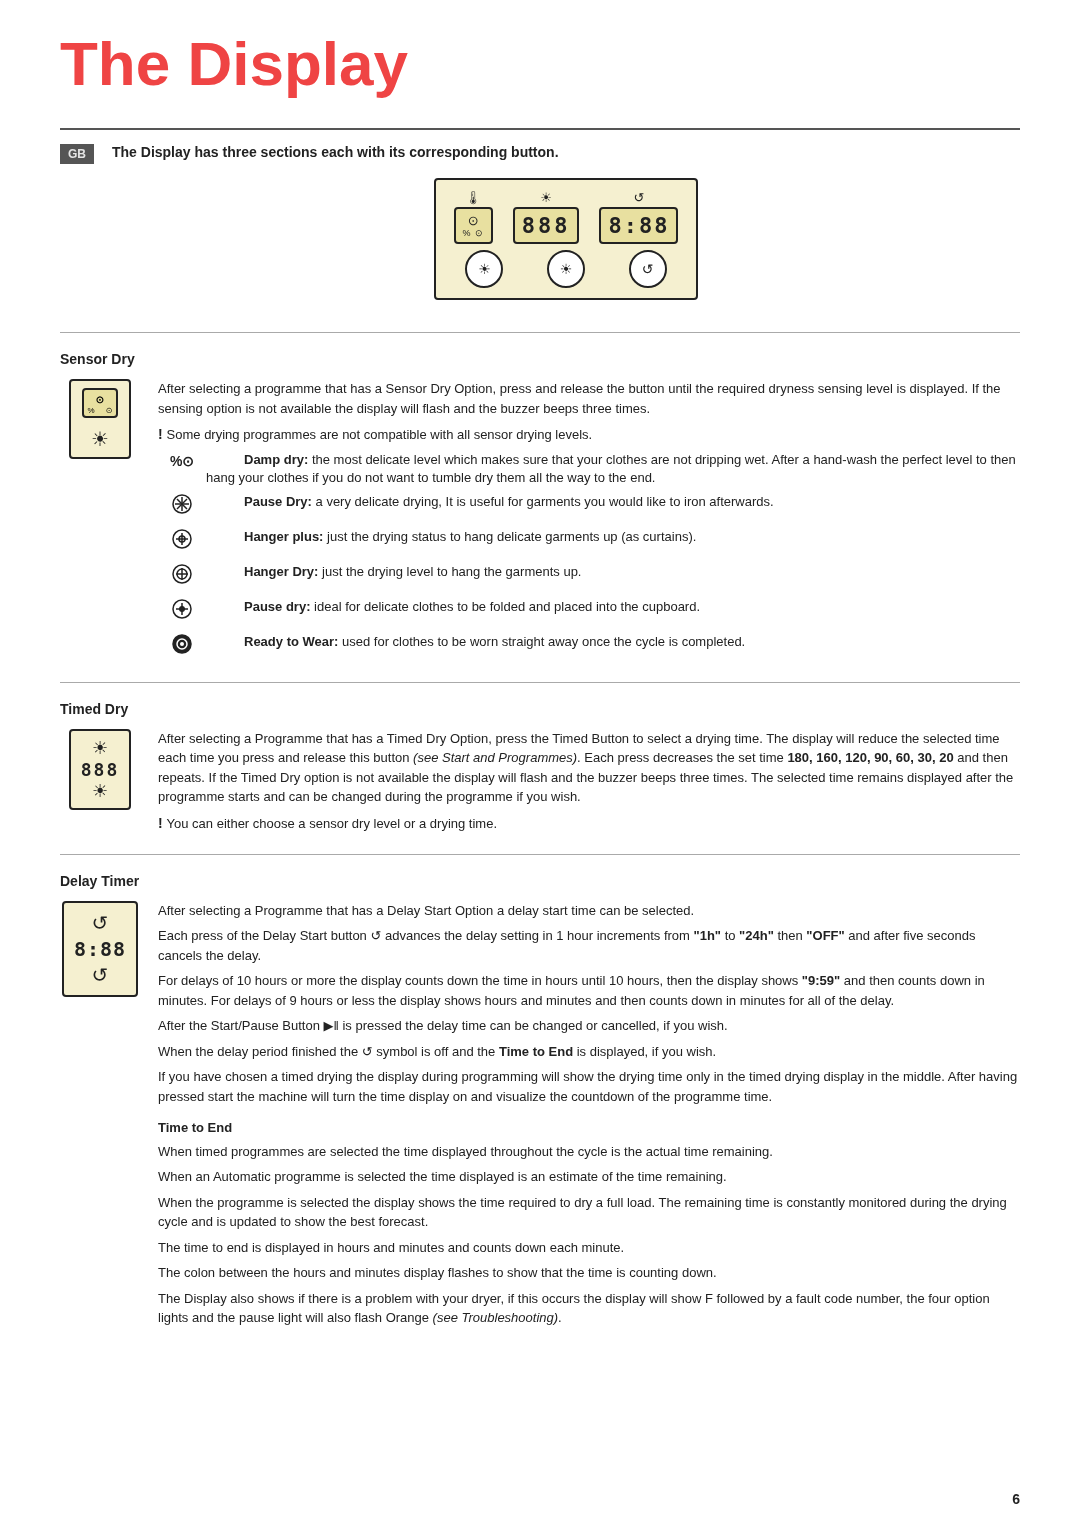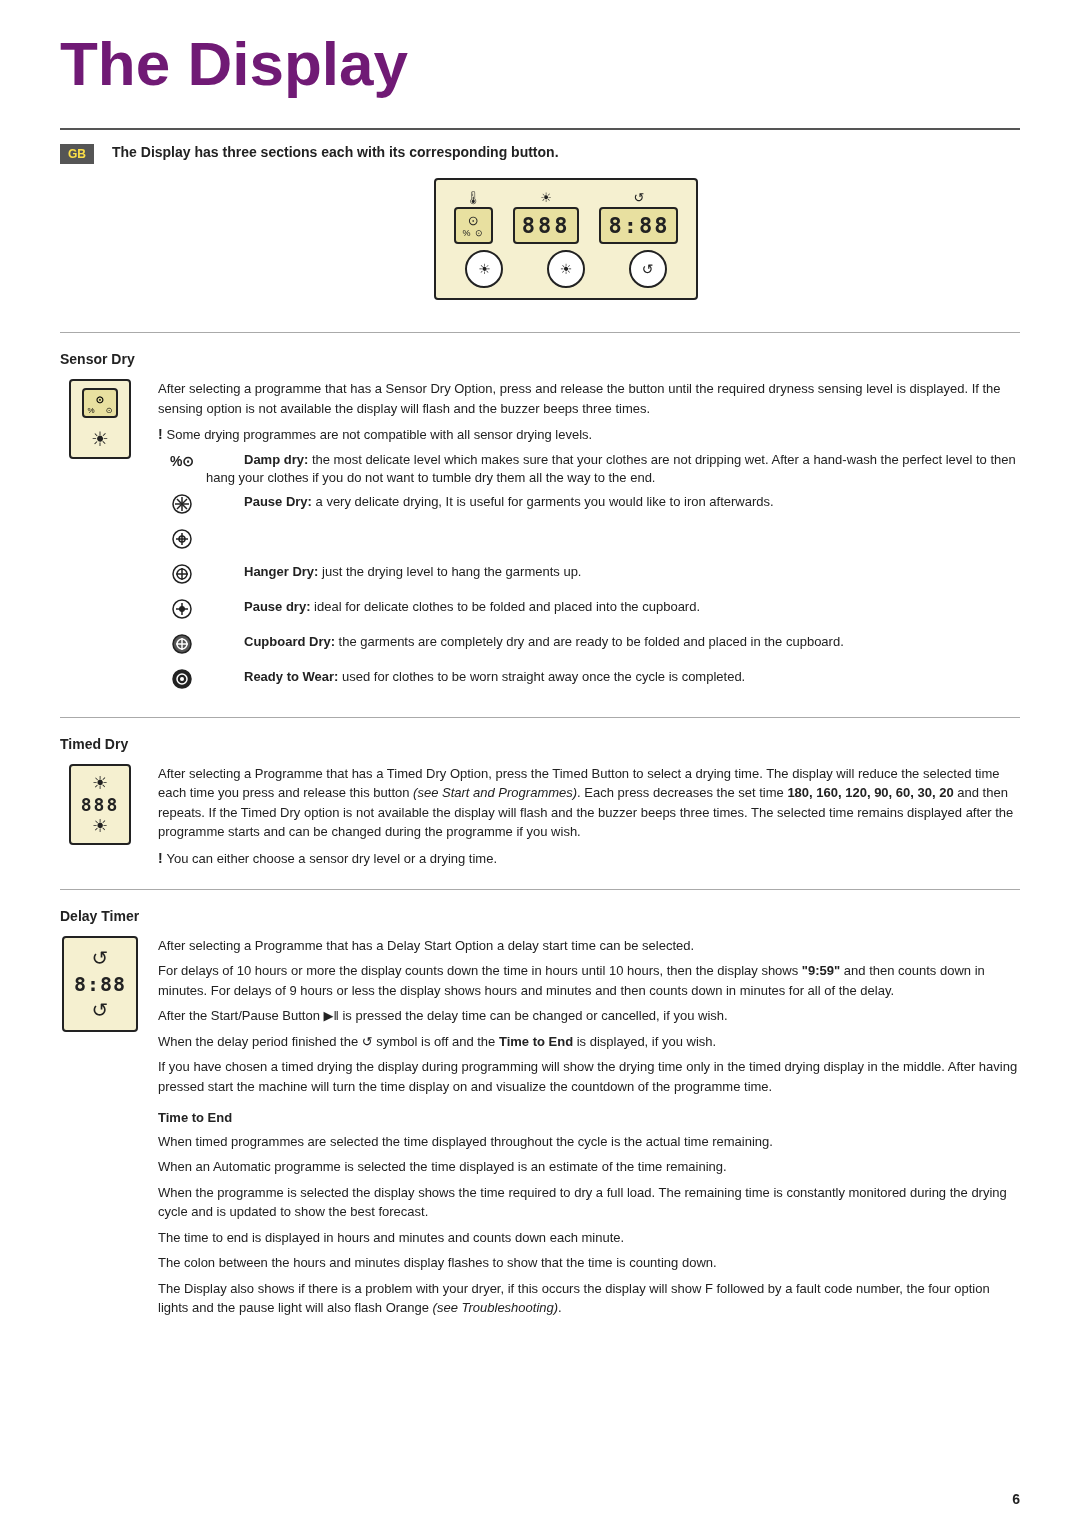--- a/index.html
+++ b/index.html
@@ -13,36 +13,36 @@
       position: relative;
     }
 
     .page-container {
       padding: 30px 60px 40px 60px;
     }
 
     .page-title {
       font-size: 62px;
       font-weight: bold;
-      color: #701a75;
+      color: #ef4444;
       margin-bottom: 30px;
       line-height: 1.1;
     }
 
     .gb-bar {
       display: flex;
       align-items: flex-start;
       border-top: 2px solid #555;
       padding-top: 14px;
       margin-bottom: 0;
     }
 
     .gb-label {
       background: #555;
-      color: #fde047;
+      color: #e5e5e5;
       font-weight: bold;
       font-size: 12px;
       padding: 3px 8px;
       margin-right: 18px;
       margin-top: 0;
       flex-shrink: 0;
     }
 
     .gb-title {
       font-size: 14px;
@@ -319,20 +319,21 @@
 
           <div class="dryness-row">
             <div class="dryness-icon">
               <svg width="22" height="22" viewBox="0 0 22 22">
                   <circle cx="11" cy="11" r="9" fill="none" stroke="#222" stroke-width="1.5"></circle>
                   <line x1="11" y1="5" x2="11" y2="17" stroke="#222" stroke-width="1.5"></line>
                   <line x1="5" y1="11" x2="17" y2="11" stroke="#222" stroke-width="1.5"></line>
                   <circle cx="11" cy="11" r="3" fill="none" stroke="#222" stroke-width="1.5"></circle>
                 </svg>
             </div>
+            <div class="dryness-text"><b>Hanger plus:</b> just the drying status to hang delicate garments up (as curtains).</div>
           </div>
 
           <div class="dryness-row">
             <div class="dryness-icon">
               <svg width="22" height="22" viewBox="0 0 22 22">
                   <circle cx="11" cy="11" r="9" fill="none" stroke="#222" stroke-width="1.5"></circle>
                   <line x1="11" y1="5" x2="11" y2="17" stroke="#222" stroke-width="1.5"></line>
                   <line x1="5" y1="11" x2="17" y2="11" stroke="#222" stroke-width="1.5"></line>
                   <circle cx="11" cy="11" r="5" fill="none" stroke="#222" stroke-width="1.5"></circle>
                 </svg>
@@ -345,31 +346,20 @@
               <svg width="22" height="22" viewBox="0 0 22 22">
                   <circle cx="11" cy="11" r="9" fill="none" stroke="#222" stroke-width="1.5"></circle>
                   <line x1="11" y1="5" x2="11" y2="17" stroke="#222" stroke-width="1.5"></line>
                   <line x1="5" y1="11" x2="17" y2="11" stroke="#222" stroke-width="1.5"></line>
                   <circle cx="11" cy="11" r="3" fill="#222"></circle>
                 </svg>
             </div>
             <div class="dryness-text"><b>Pause dry:</b> ideal for delicate clothes to be folded and placed into the cupboard.</div>
           </div>
 
-          <div class="dryness-row">
-            <div class="dryness-icon">
-              <svg width="22" height="22" viewBox="0 0 22 22">
-                  <circle cx="11" cy="11" r="9" fill="#555" stroke="#222" stroke-width="1.5"></circle>
-                  <circle cx="11" cy="11" r="5" fill="none" stroke="#fff" stroke-width="1.5"></circle>
-                  <line x1="11" y1="5" x2="11" y2="17" stroke="#fff" stroke-width="1.5"></line>
-                  <line x1="5" y1="11" x2="17" y2="11" stroke="#fff" stroke-width="1.5"></line>
-                </svg>
-            </div>
-            <div class="dryness-text"><b>Cupboard Dry:</b> the garments are completely dry and are ready to be folded and placed in the cupboard.</div>
-          </div>
 
           <div class="dryness-row">
             <div class="dryness-icon">
               <svg width="22" height="22" viewBox="0 0 22 22">
                   <circle cx="11" cy="11" r="9" fill="#222" stroke="#222" stroke-width="1.5"></circle>
                   <circle cx="11" cy="11" r="5" fill="none" stroke="#fff" stroke-width="1.5"></circle>
                   <circle cx="11" cy="11" r="2" fill="#fff"></circle>
                 </svg>
             </div>
             <div class="dryness-text"><b>Ready to Wear:</b> used for clothes to be worn straight away once the cycle is completed.</div>
@@ -402,20 +392,21 @@
     <div class="section-body">
       <div class="section-icon-col">
         <div class="delay-icon-box">
           <div style="font-size:20px;">↺</div>
           <div style="font-family:monospace;font-size:20px;font-weight:bold;letter-spacing:1px;">8:88</div>
           <div style="font-size:20px;">↺</div>
         </div>
       </div>
       <div class="section-text">
         <p>After selecting a Programme that has a Delay Start Option a delay start time can be selected.</p>
+        <p>Each press of the Delay Start button ↺ advances the delay setting in 1 hour increments from <b>"1h"</b> to <b>"24h"</b> then <b>"OFF"</b> and after five seconds cancels the delay.</p>
         <p>For delays of 10 hours or more the display counts down the time in hours until 10 hours, then the display shows <b>"9:59"</b> and then counts down in minutes. For delays of 9 hours or less the display shows hours and minutes and then counts down in minutes for all of the delay.</p>
         <p>After the Start/Pause Button ▶‖ is pressed the delay time can be changed or cancelled, if you wish.</p>
         <p>When the delay period finished the ↺ symbol is off and the <b>Time to End</b> is displayed, if you wish.</p>
         <p>If you have chosen a timed drying the display during programming will show the drying time only in the timed drying display in the middle. After having pressed start the machine will turn the time display on and visualize the countdown of the programme time.</p>
 
         <div class="section-sub-title">Time to End</div>
         <p>When timed programmes are selected the time displayed throughout the cycle is the actual time remaining.</p>
         <p>When an Automatic programme is selected the time displayed is an estimate of the time remaining.</p>
         <p>When the programme is selected the display shows the time required to dry a full load. The remaining time is constantly monitored during the drying cycle and is updated to show the best forecast.</p>
         <p>The time to end is displayed in hours and minutes and counts down each minute.</p>

